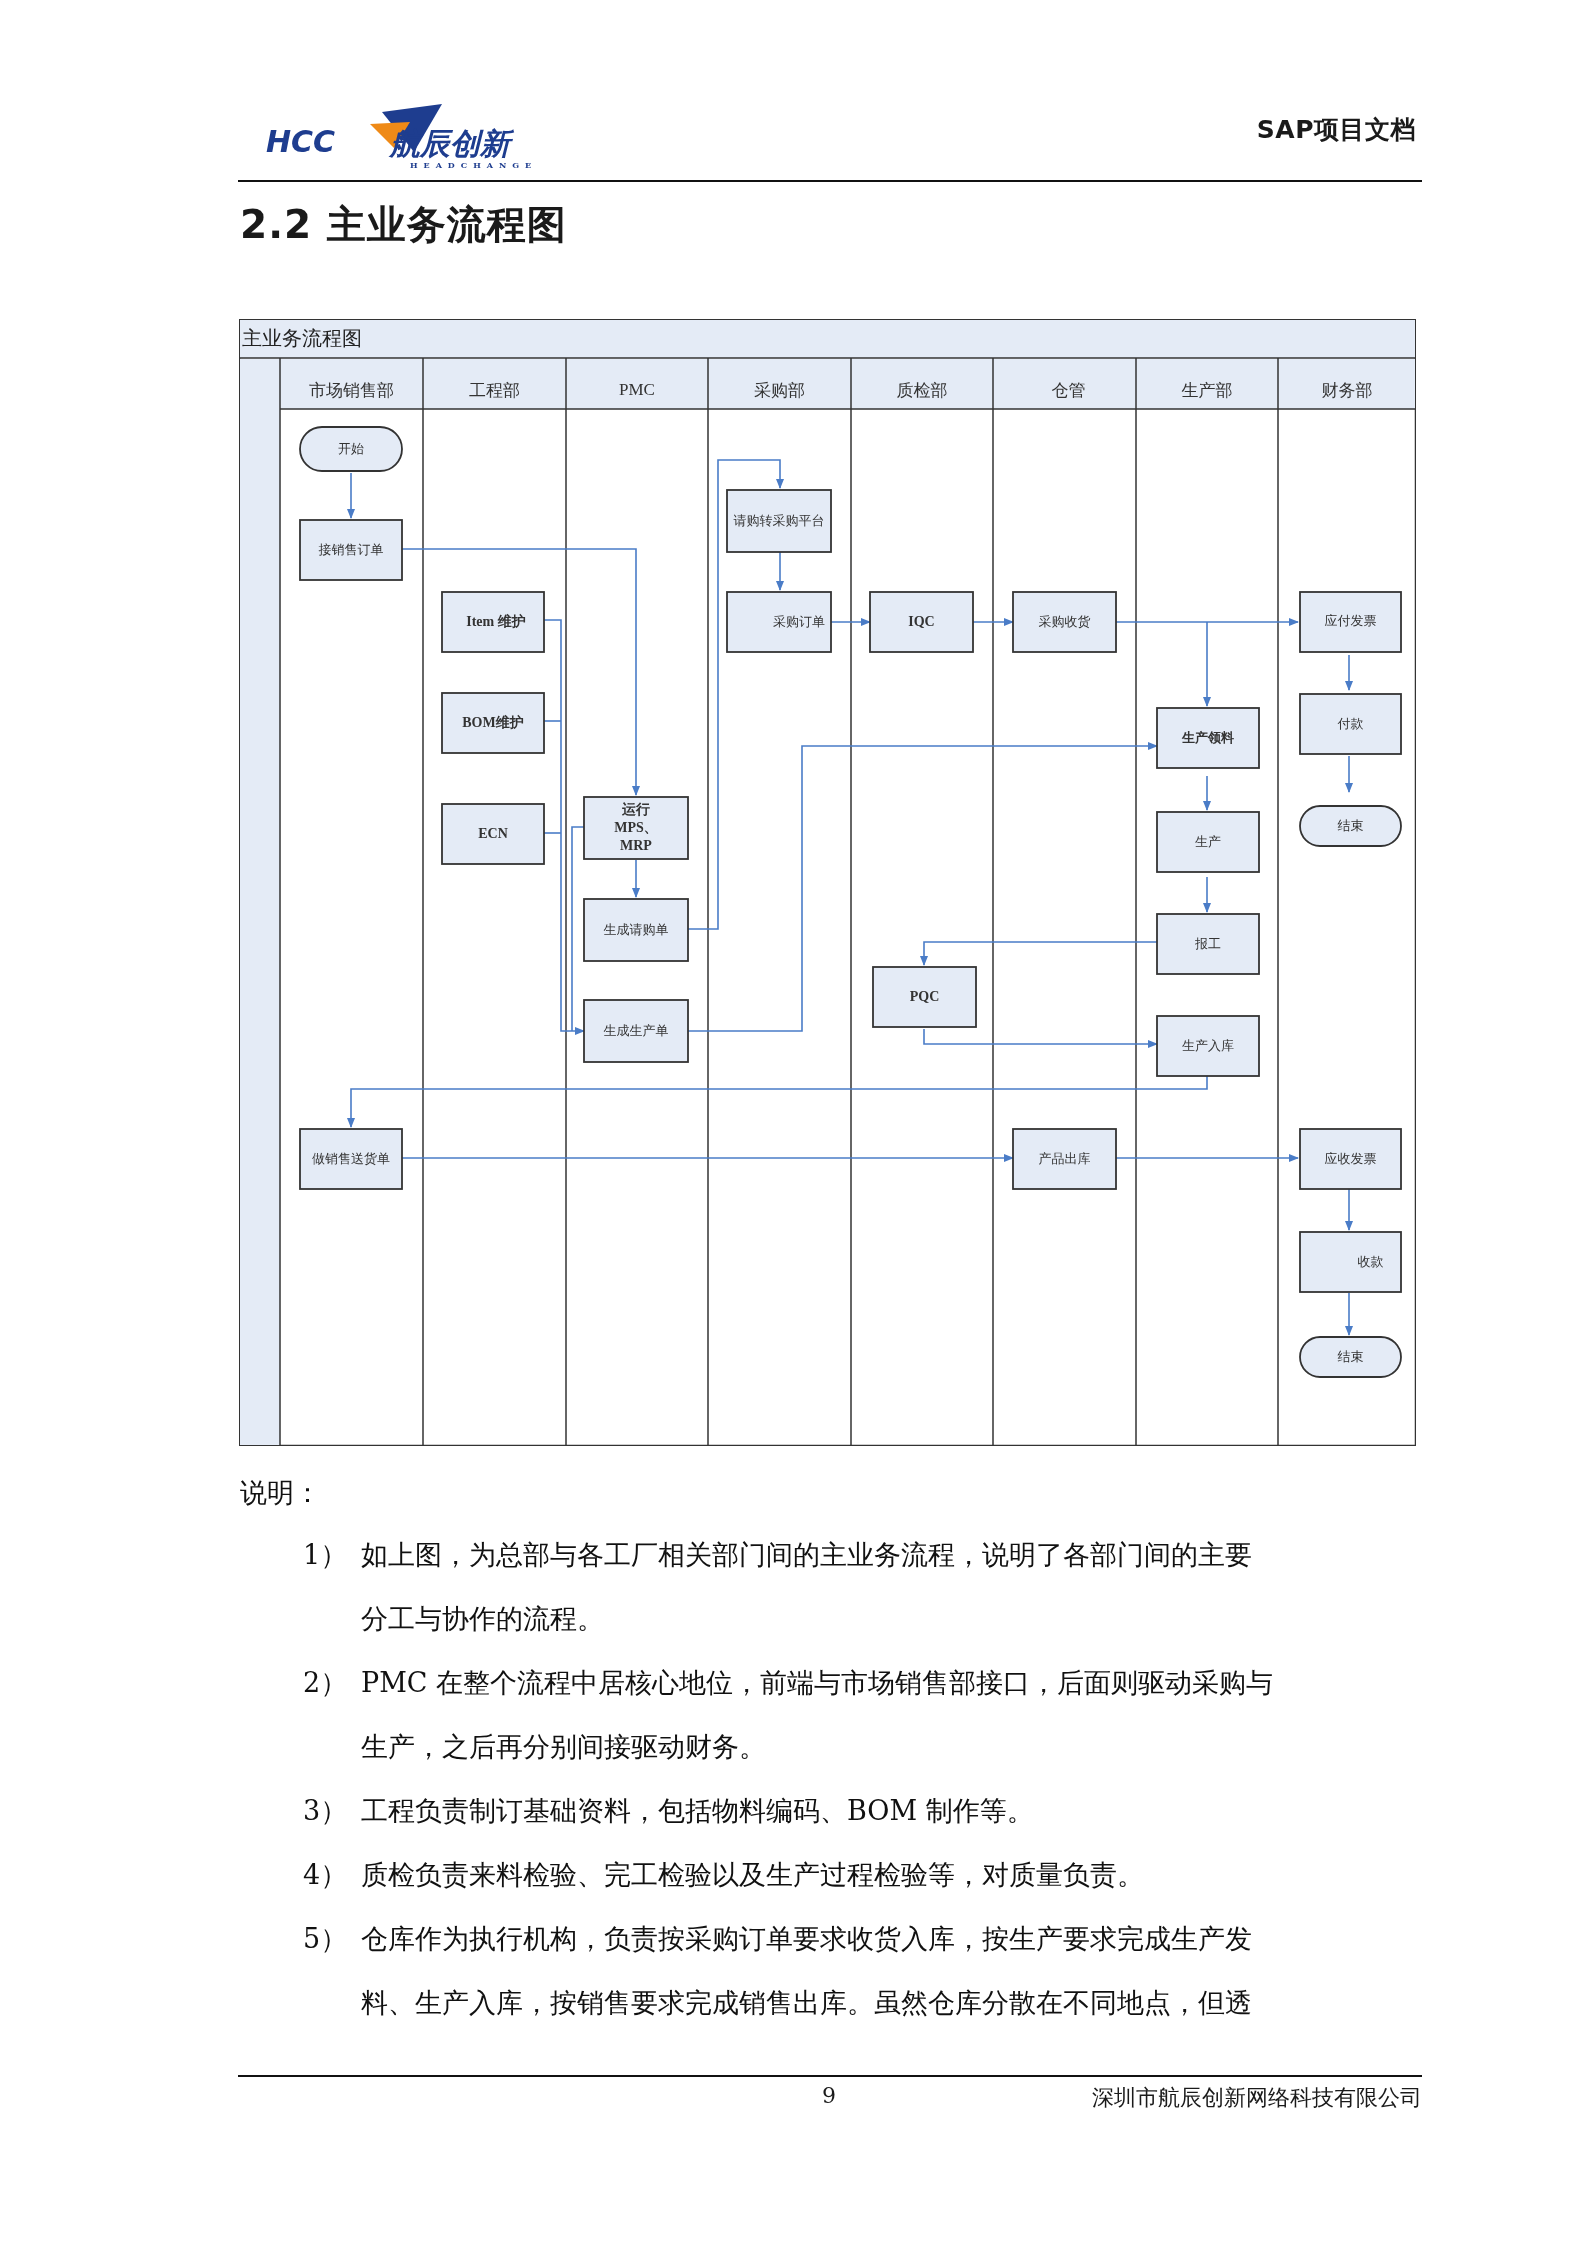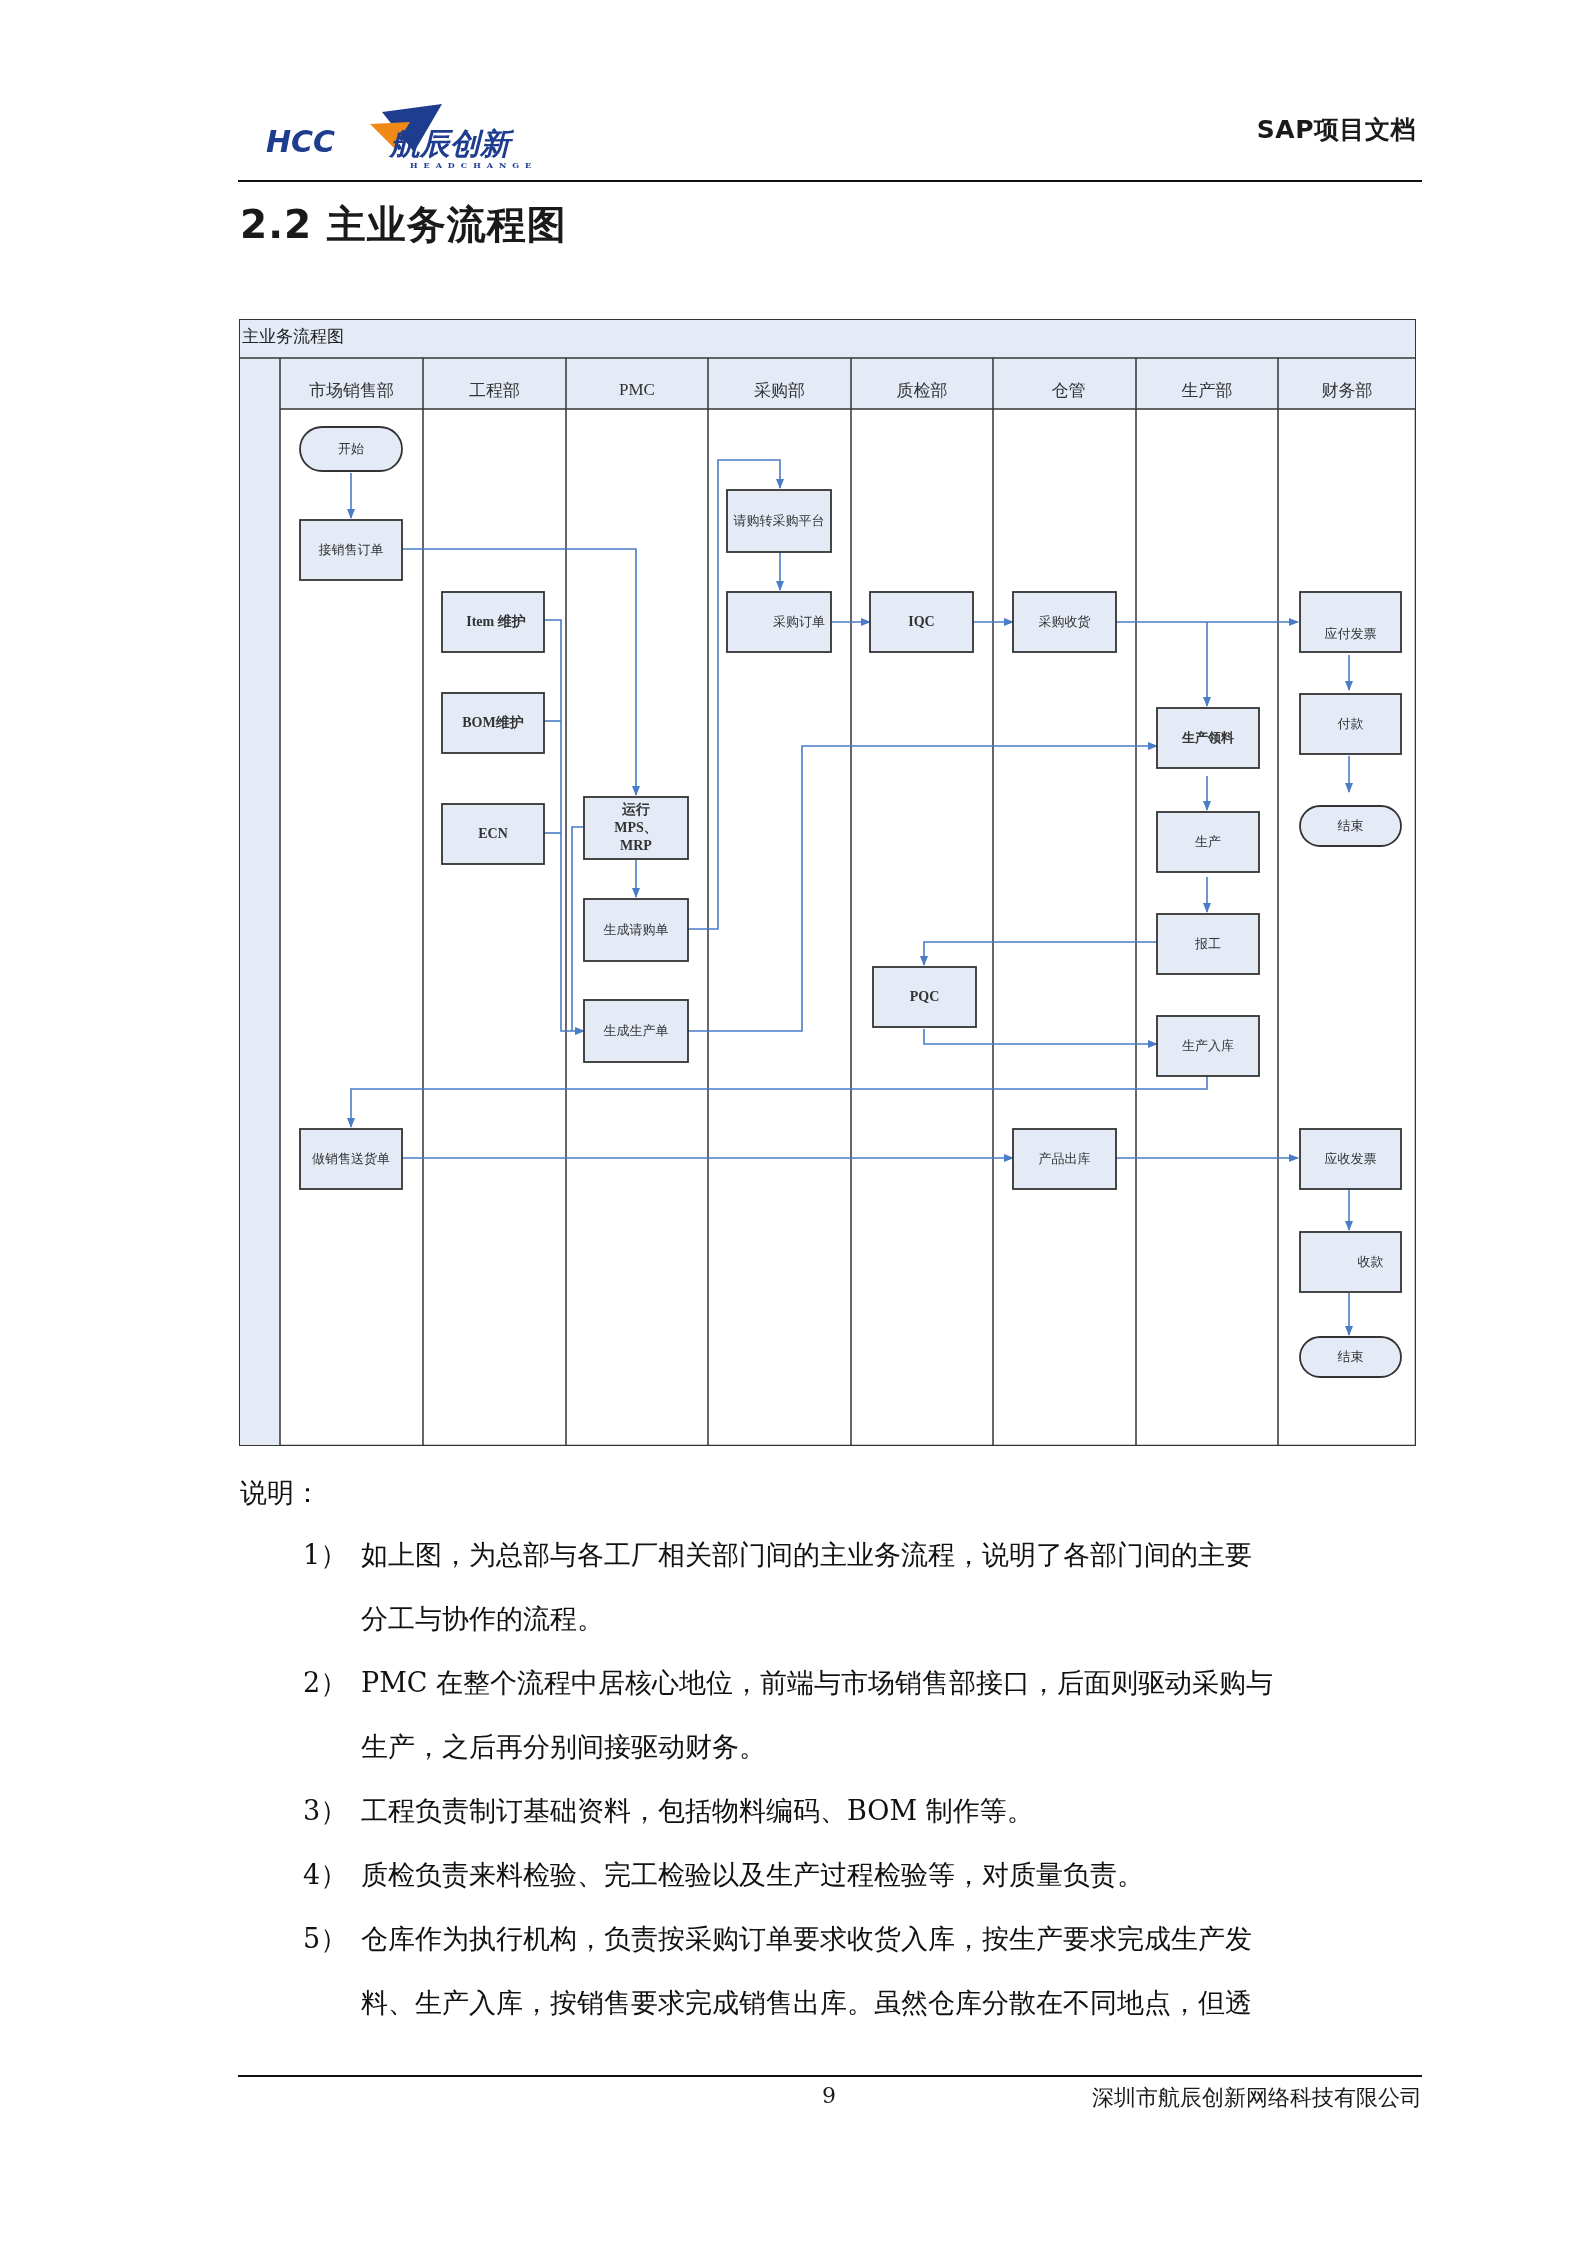--- a/index.html
+++ b/index.html
@@ -7,21 +7,21 @@
   body { position: relative; font-family: "DejaVu Serif", "Liberation Serif", serif; color: #1a1a1a; }
 
   .header-logo { position: absolute; left: 262px; top: 92px; width: 290px; height: 78px; }
   .header-doc { position: absolute; right: 170px; top: 113px; font-family: "DejaVu Sans", "Liberation Sans", sans-serif; font-weight: bold; font-size: 25px; letter-spacing: 0.5px; }
   .header-rule { position: absolute; left: 238px; top: 180px; width: 1184px; height: 2px; background: #111; }
 
   .section-title { position: absolute; left: 240px; top: 198px; font-family: "DejaVu Sans", "Liberation Sans", sans-serif; font-weight: bold; font-size: 39px; letter-spacing: 1px; }
 
   .diagram { position: absolute; left: 239px; top: 319px; width: 1177px; height: 1127px; }
   .diagram svg { position: absolute; left: 0; top: 0; }
-  .diag-title { position: absolute; left: 3px; top: 6px; font-size: 17px; color: #222; }
+  .diag-title { position: absolute; left: 3px; top: 6px; font-size: 20px; color: #222; }
   .lane-head { position: absolute; top: 46px; height: 50px; display: flex; align-items: center; justify-content: center; font-size: 17px; color: #333; }
   .node { position: absolute; display: flex; align-items: center; justify-content: center; text-align: center; font-size: 13px; line-height: 18px; color: #333; padding: 0 4px; }
   .node.bold { font-weight: bold; font-family: "Liberation Serif", "DejaVu Serif", serif; font-size: 14px; }
 
   .notes { position: absolute; left: 240px; top: 1475px; width: 1184px; font-family: "DejaVu Serif", "Liberation Serif", serif; font-size: 27px; color: #111; }
   .notes-label { position: absolute; left: 0; top: 0; }
   .note-line { position: absolute; white-space: nowrap; }
   .note-num { position: absolute; left: 63px; }
   .note-text { position: absolute; left: 121px; }
 
@@ -145,21 +145,21 @@
   <div class="node bold" style="left:206px;top:273px;width:102px;height:60px;">Item 维护</div>
   <div class="node bold" style="left:203px;top:374px;width:102px;height:60px;">BOM维护</div>
   <div class="node bold" style="left:203px;top:485px;width:102px;height:60px;">ECN</div>
   <div class="node bold" style="left:345px;top:478px;width:104px;height:62px;padding:0 22px;">运行MPS、MRP</div>
   <div class="node" style="left:345px;top:580px;width:104px;height:62px;">生成请购单</div>
   <div class="node" style="left:345px;top:681px;width:104px;height:62px;">生成生产单</div>
   <div class="node" style="left:488px;top:171px;width:104px;height:62px;padding:0 6px;">请购转采购平台</div>
   <div class="node" style="left:488px;top:273px;width:104px;height:60px;padding-left:44px;">采购订单</div>
   <div class="node bold" style="left:631px;top:273px;width:103px;height:60px;">IQC</div>
   <div class="node" style="left:774px;top:273px;width:103px;height:60px;">采购收货</div>
-  <div class="node" style="left:1061px;top:276px;width:101px;height:77px;">应付发票</div>
+  <div class="node" style="left:1061px;top:263px;width:101px;height:77px;">应付发票</div>
   <div class="node" style="left:1061px;top:375px;width:101px;height:60px;">付款</div>
   <div class="node" style="left:1061px;top:487px;width:101px;height:40px;">结束</div>
   <div class="node" style="left:918px;top:389px;width:102px;height:60px;font-weight:bold;">生产领料</div>
   <div class="node" style="left:918px;top:493px;width:102px;height:60px;">生产</div>
   <div class="node" style="left:918px;top:595px;width:102px;height:60px;">报工</div>
   <div class="node bold" style="left:634px;top:648px;width:103px;height:60px;">PQC</div>
   <div class="node" style="left:918px;top:697px;width:102px;height:60px;">生产入库</div>
   <div class="node" style="left:61px;top:810px;width:102px;height:60px;">做销售送货单</div>
   <div class="node" style="left:774px;top:810px;width:103px;height:60px;">产品出库</div>
   <div class="node" style="left:1061px;top:810px;width:101px;height:60px;">应收发票</div>

